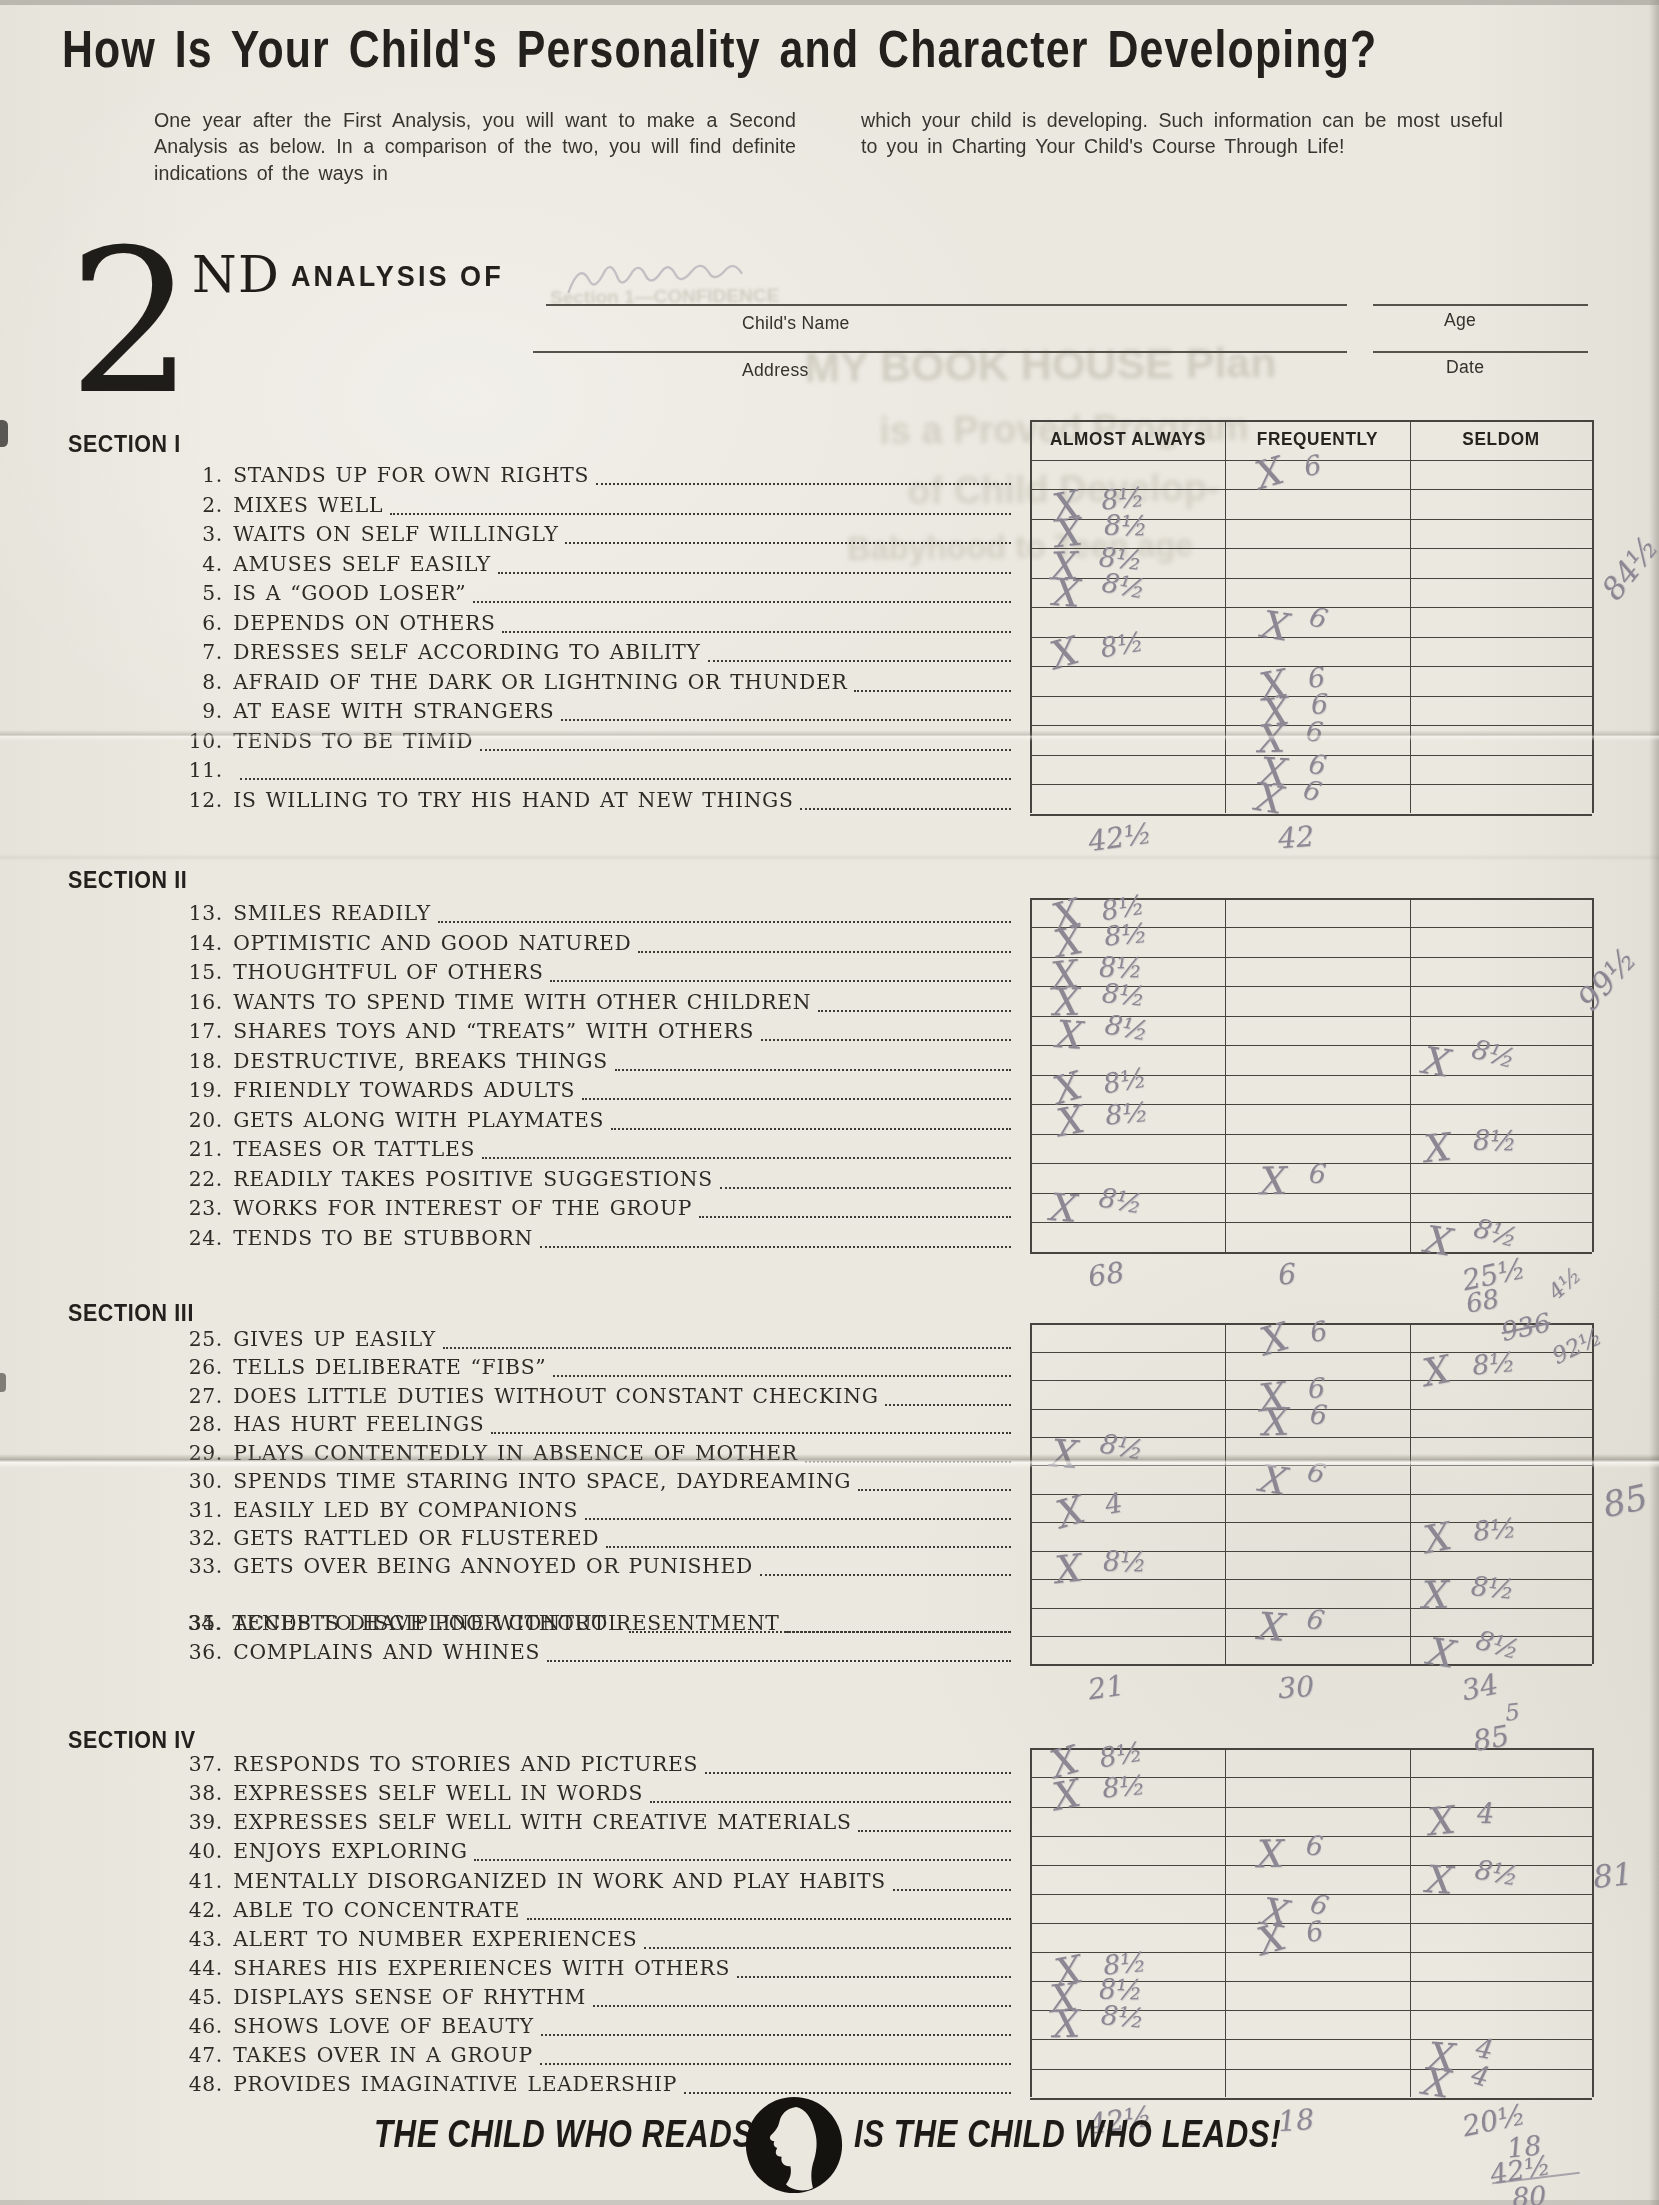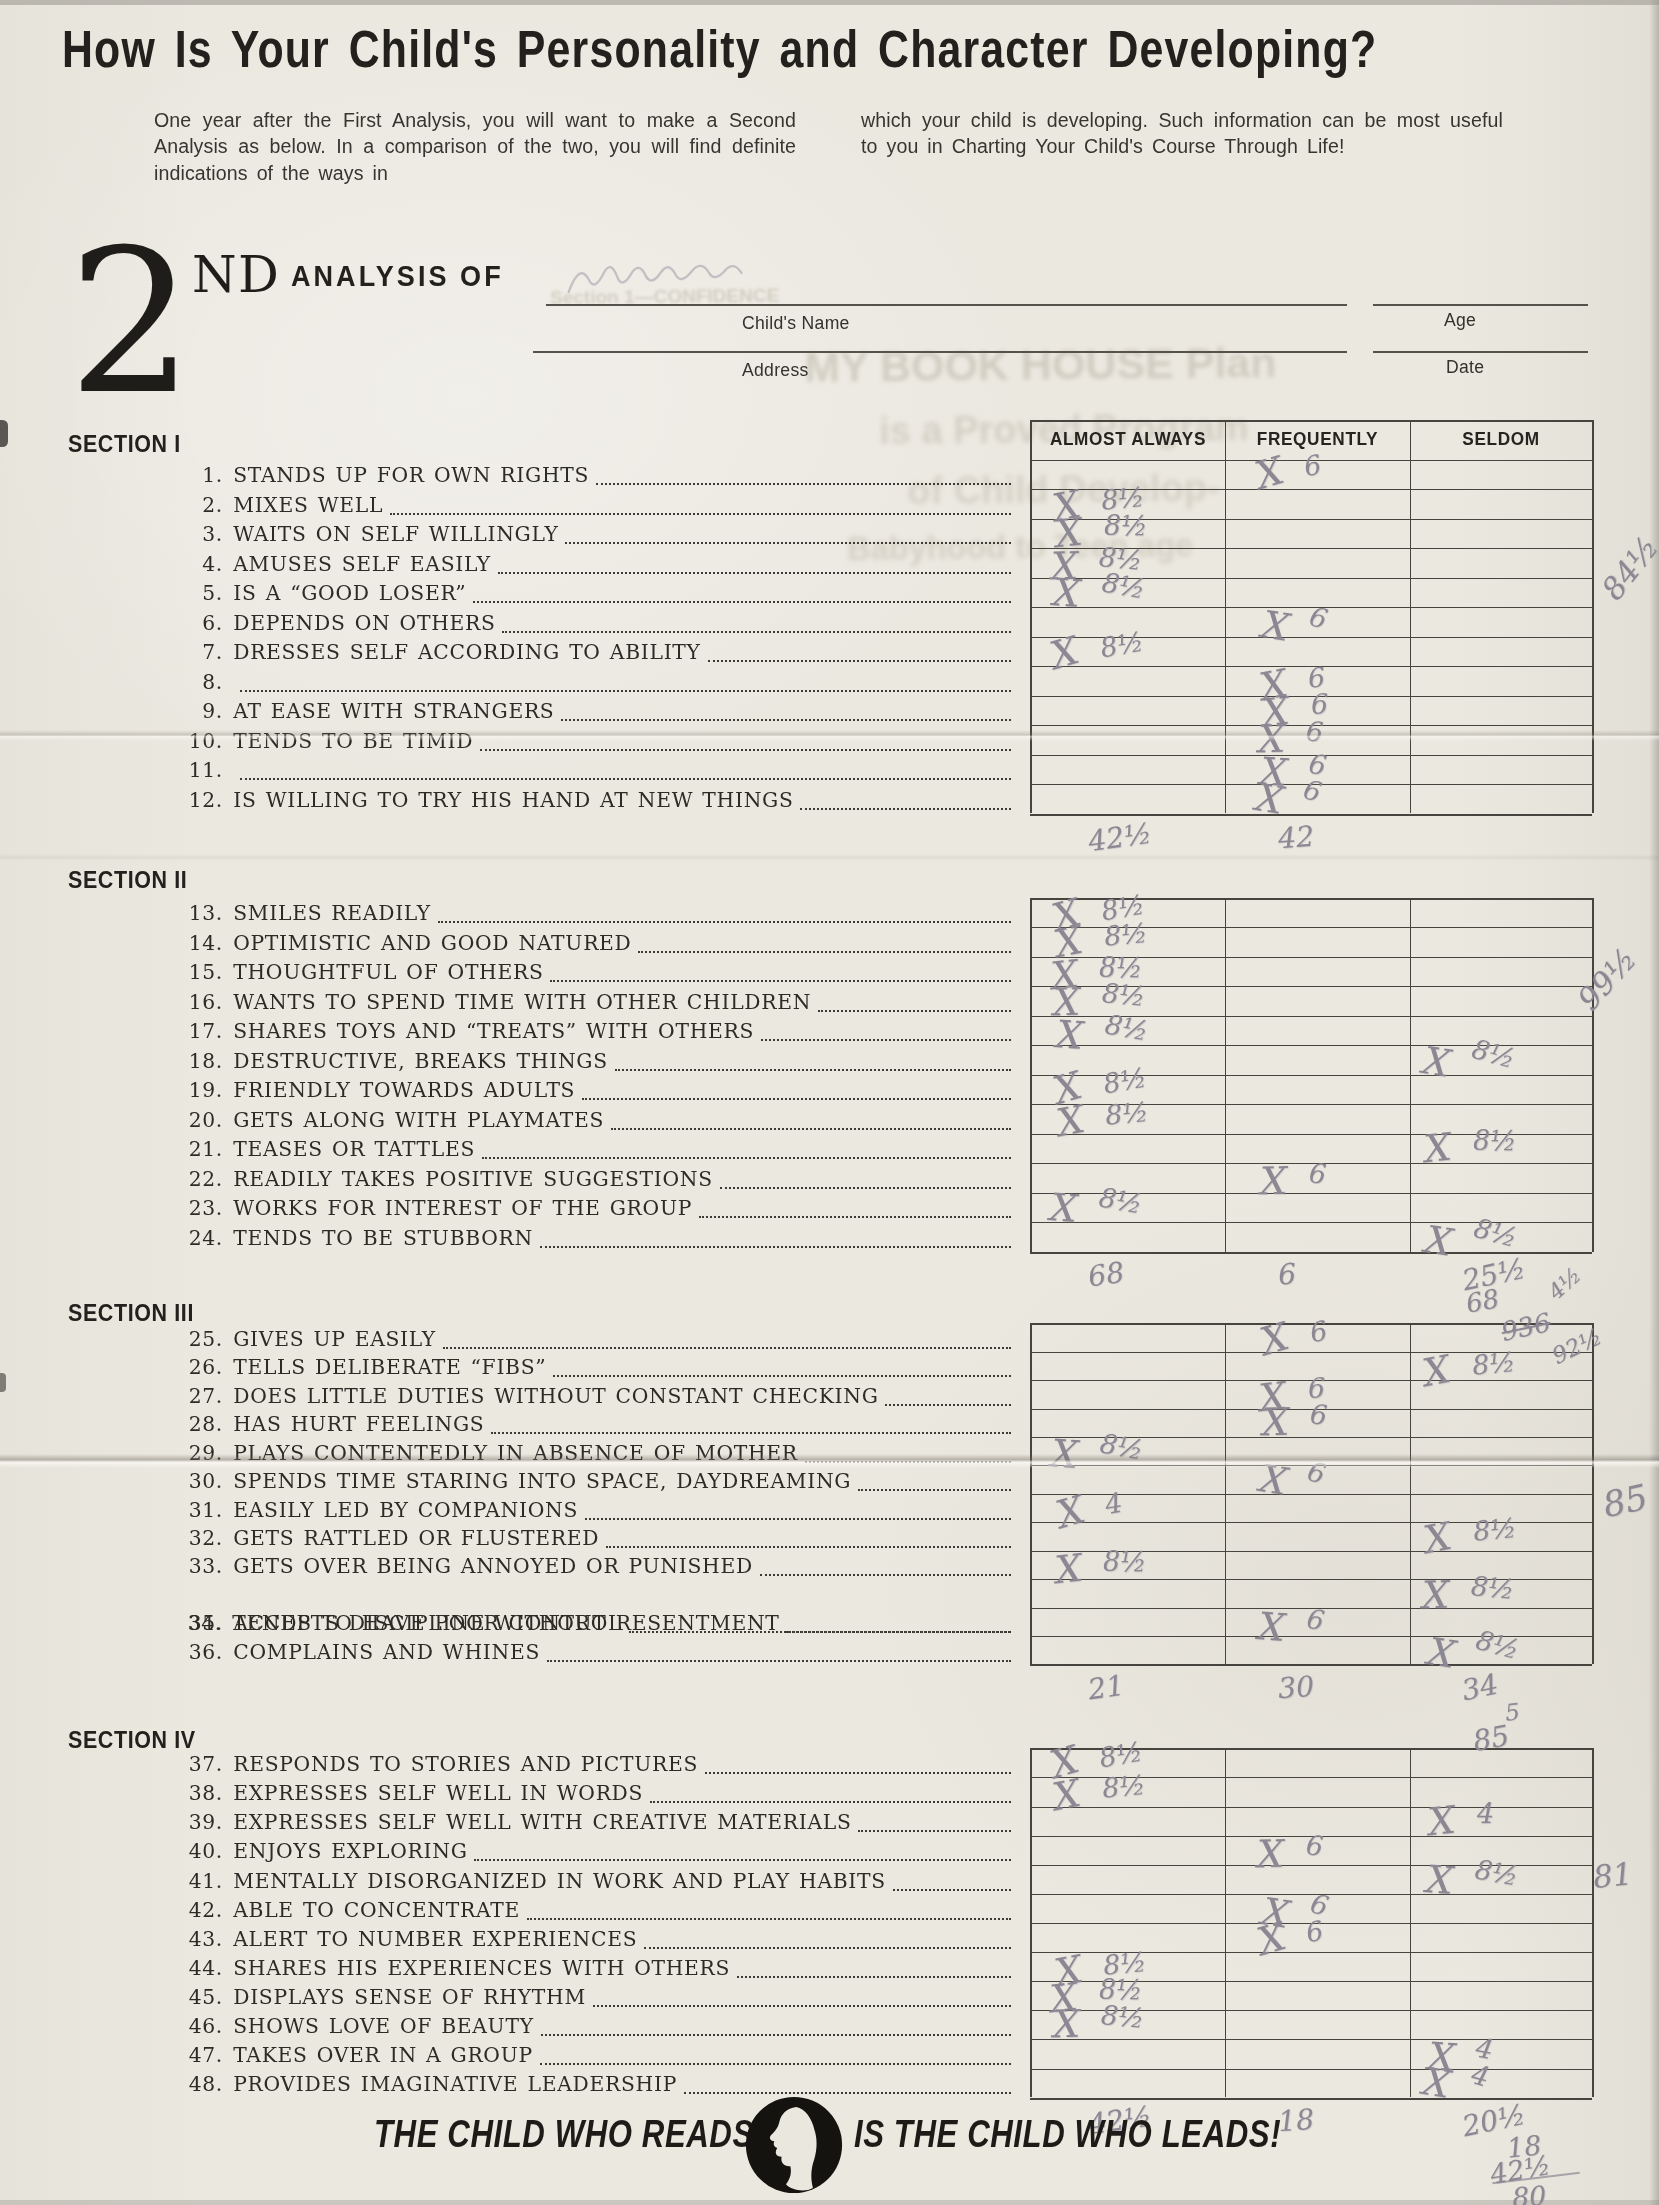--- a/index.html
+++ b/index.html
@@ -149,20 +149,21 @@
       <div class="pencil" style="left: 1310px; top: 602px; font-size: 27px; transform: rotate(15deg);">6</div>
       <div class="item-row" style="left: 184px; top: 639px; width: 830px;">
         <span class="item-num">7.</span>
         <span class="item-label">DRESSES SELF ACCORDING TO ABILITY</span>
         <span class="leader"></span>
       </div>
       <div class="pencil" style="left: 1051px; top: 631px; font-size: 38px; transform: rotate(-16deg);">X</div>
       <div class="pencil" style="left: 1100px; top: 629px; font-size: 27px; transform: rotate(-10deg);">8½</div>
       <div class="item-row" style="left: 184px; top: 669px; width: 830px;">
         <span class="item-num">8.</span>
+        <span class="item-label">AFRAID OF THE DARK OR LIGHTNING OR THUNDER</span>
         <span class="leader"></span>
       </div>
       <div class="pencil" style="left: 1260px; top: 663px; font-size: 38px; transform: rotate(-11deg);">X</div>
       <div class="pencil" style="left: 1308px; top: 662px; font-size: 27px; transform: rotate(-5deg);">6</div>
       <div class="item-row" style="left: 184px; top: 698px; width: 830px;">
         <span class="item-num">9.</span>
         <span class="item-label">AT EASE WITH STRANGERS</span>
         <span class="leader"></span>
       </div>
       <div class="pencil" style="left: 1262px; top: 690px; font-size: 38px; transform: rotate(-6deg);">X</div>

